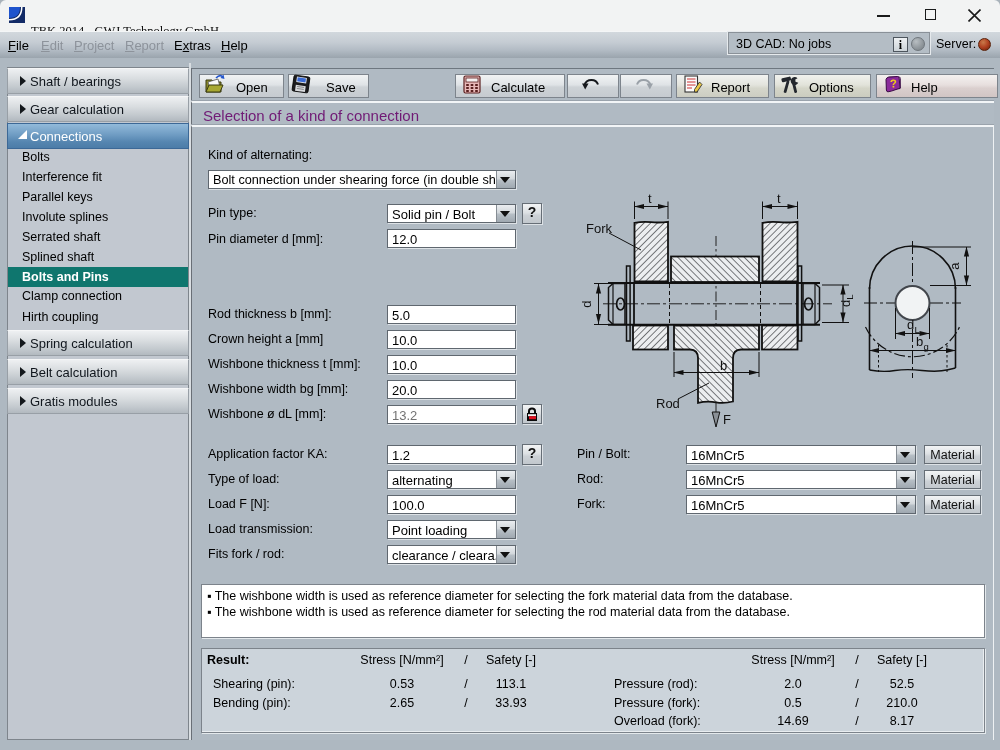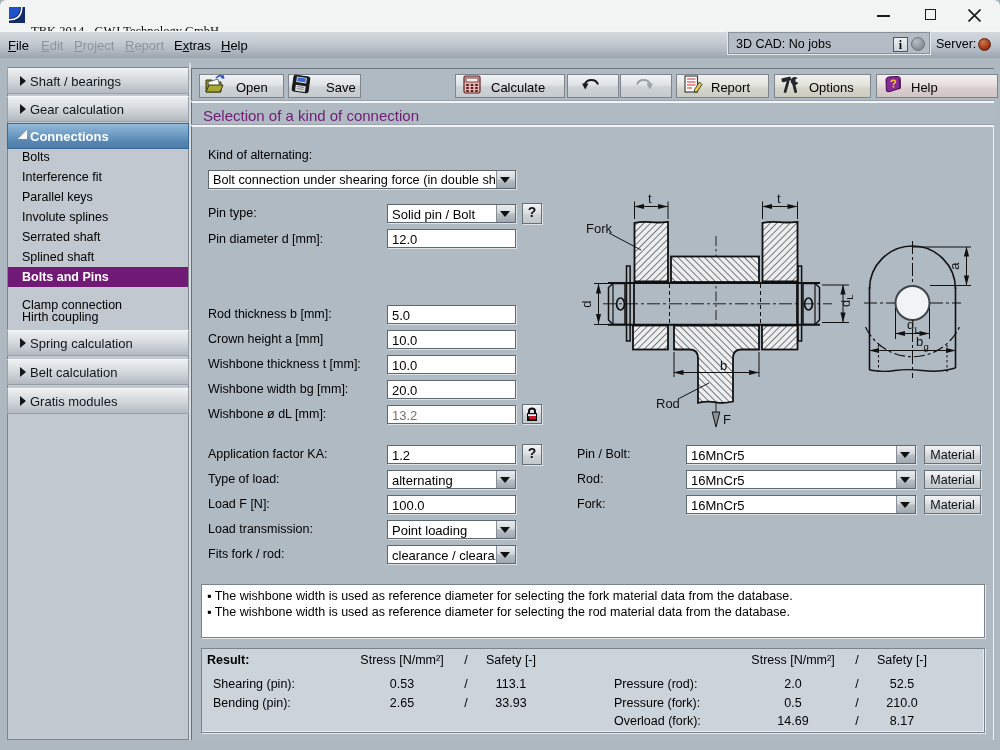--- a/index.html
+++ b/index.html
@@ -18,24 +18,24 @@
 
 #appbg{left:0;top:58px;width:1000px;height:692px;background:#aeb8c1;}
 
 #sidebar{left:7px;top:67px;width:182px;height:673px;background:#c2c8d0;border:1px solid #7e858c;box-sizing:border-box;}
 .shead{position:absolute;left:7px;width:182px;height:26px;box-sizing:border-box;
   background:linear-gradient(180deg,#eef0f2 0%,#d9dde0 40%,#c3c9ce 75%,#b2b9bf 100%);
   border:1px solid #989fa6;border-top-color:#f5f6f7;}
 .shead .tri{position:absolute;left:12px;top:7px;width:0;height:0;border-left:6px solid #14181c;border-top:5px solid transparent;border-bottom:5px solid transparent;}
 .shead .txt{position:absolute;left:22px;top:5px;font-size:13px;color:#10161d;}
 .shead.active{background:linear-gradient(180deg,#92bada 0%,#6f9cc3 45%,#5585b0 75%,#4c7ca8 100%);border-color:#3c6896;}
-.shead.active .txt{color:#fff;font-weight:bold;}
+.shead.active .txt{color:#fff;font-weight:normal;}
 .sitem{position:absolute;left:8px;width:180px;height:20px;font-size:12.5px;color:#000;}
 .sitem span{position:absolute;left:14px;top:3px;}
-.sitem.sel{background:#701a75;color:#fff;font-weight:bold;}
+.sitem.sel{background:#0f766e;color:#fff;font-weight:bold;}
 
 #toolbar{left:191px;top:68px;width:803px;height:33px;background:#b0bac3;
   border-top:1px solid #6e7780;border-left:1px solid #696f76;box-sizing:border-box;}
 .tbtn{position:absolute;height:24px;box-sizing:border-box;border:1px solid #7d848c;
   background:linear-gradient(180deg,#f1f3f4 0%,#dfe3e6 45%,#cdd2d6 55%,#c6cbd0 100%);
   font-size:13px;color:#000;}
 .tbtn .lbl{position:absolute;top:5px;}
 #statusbar{left:191px;top:101px;width:803px;height:24px;background:#b0bac3;
   border-top:2px solid #f2f5f7;border-left:1px solid #696f76;box-shadow:0 -1px 0 #9aa3ac;box-sizing:border-box;}
 #status-text{left:203px;top:107px;font-size:15px;color:#701a75;}
@@ -95,21 +95,21 @@
 <div class="abs" style="left:936px;top:37px;font-size:12.5px;color:#000">Server:</div>
 <div class="abs" style="left:978px;top:38px;width:13px;height:13px;border-radius:50%;background:radial-gradient(circle at 38% 30%,#c87a4a,#b04020 50%,#7a2a10 85%,#621f08);border:0.5px solid #5a2008;box-sizing:border-box"></div>
 
 <div class="abs" id="appbg"></div>
 <div class="abs" style="left:188.5px;top:63px;width:2.5px;height:677px;background:#d9dee2"></div>
 
 <div class="abs" id="toolbar"></div>
 <div class="tbtn" style="left:199px;top:74px;width:85px">
     <span class="lbl" style="left:36px">Open</span>
   </div>
-<div class="tbtn" style="left:288px;top:74px;width:73px">
+<div class="tbtn" style="left:288px;top:74px;width:81px">
     <span class="lbl" style="left:37px">Save</span>
   </div>
 <div class="tbtn" style="left:455px;top:74px;width:110px">
     <span class="lbl" style="left:35px">Calculate</span>
   </div>
 <div class="tbtn" style="left:567px;top:74px;width:52px"></div>
 <div class="tbtn" style="left:620px;top:74px;width:52px"></div>
 <div class="tbtn" style="left:676px;top:74px;width:93px;background:linear-gradient(180deg,#f2f3f1 0%,#e3e4dd 45%,#d5d6cb 60%,#cccdc2 100%)">
     <span class="lbl" style="left:34px">Report</span>
   </div>
@@ -222,21 +222,21 @@
   </div>
 <div class="sitem" style="top:227px">
     <span>Serrated shaft</span>
   </div>
 <div class="sitem" style="top:247px">
     <span>Splined shaft</span>
   </div>
 <div class="sitem sel" style="top:267px">
     <span>Bolts and Pins</span>
   </div>
-<div class="sitem" style="top:295px">
+<div class="sitem" style="top:286px">
     <span>Clamp connection</span>
   </div>
 <div class="sitem" style="top:307px">
     <span>Hirth coupling</span>
   </div>
 <div class="shead" style="top:330px">
     <span class="tri"></span>
     <span class="txt">Spring calculation</span>
   </div>
 <div class="shead" style="top:359px">

